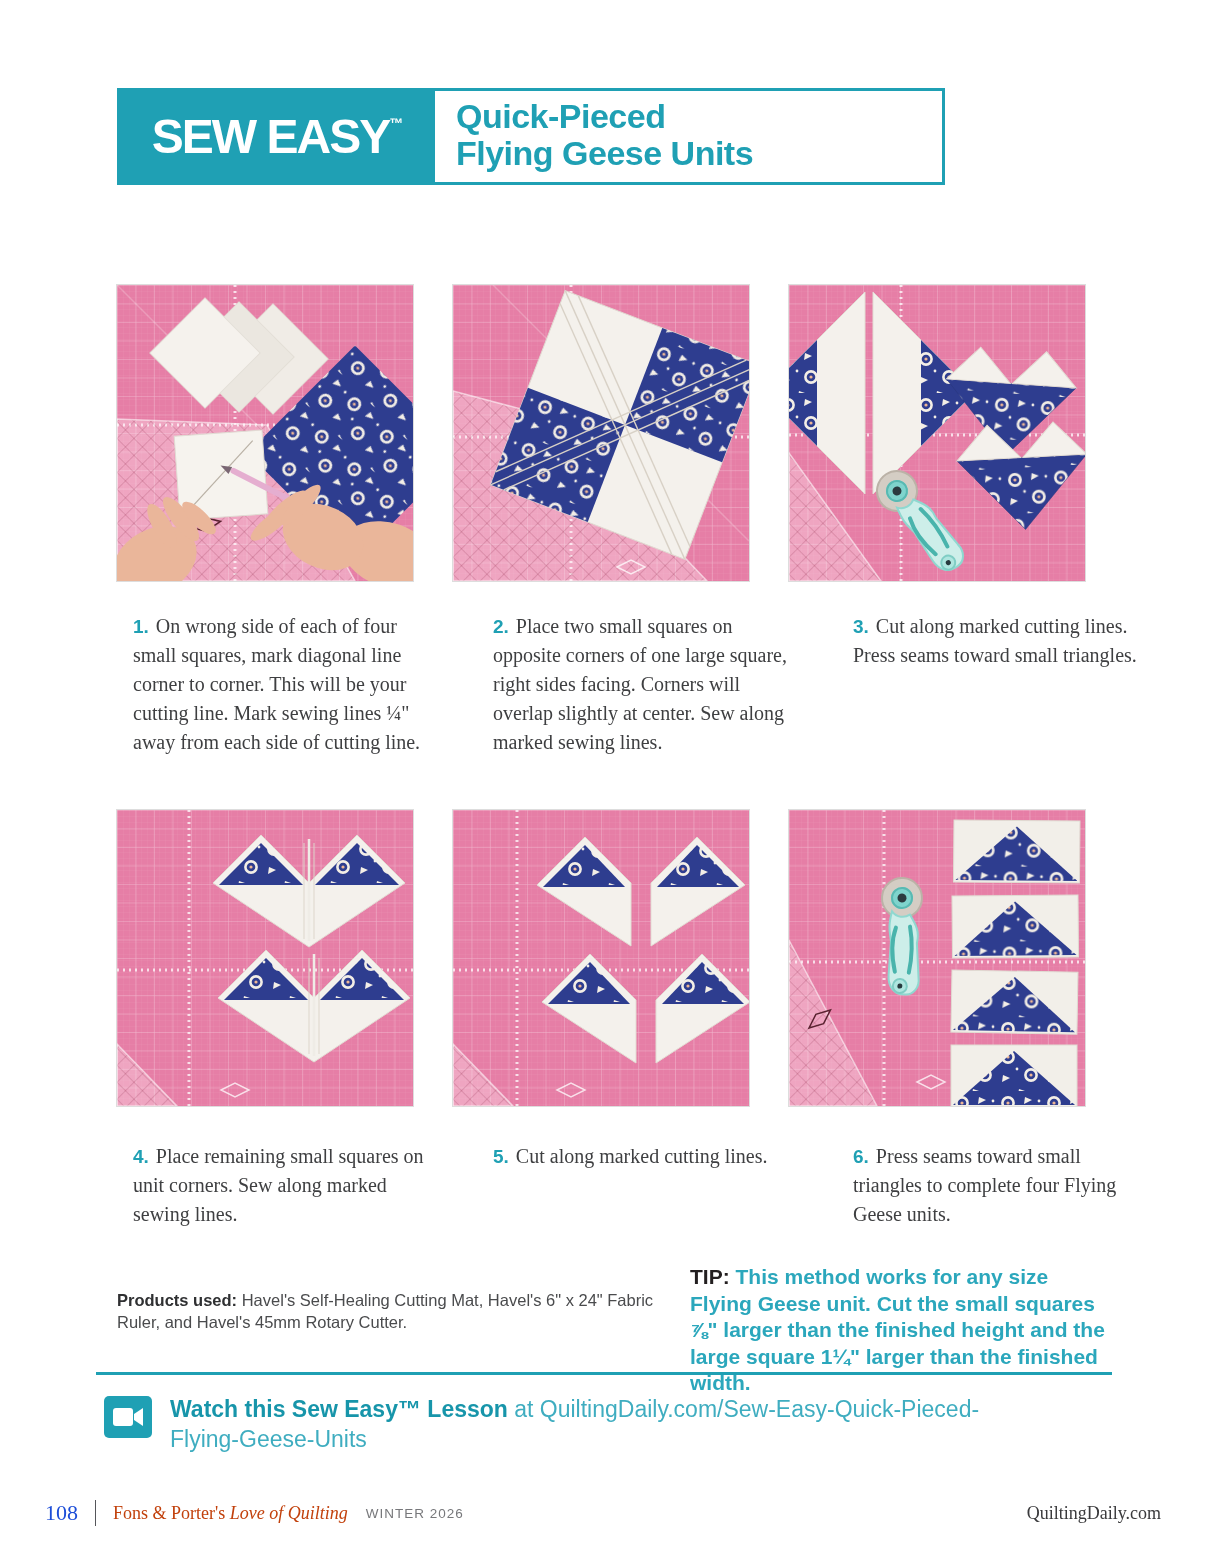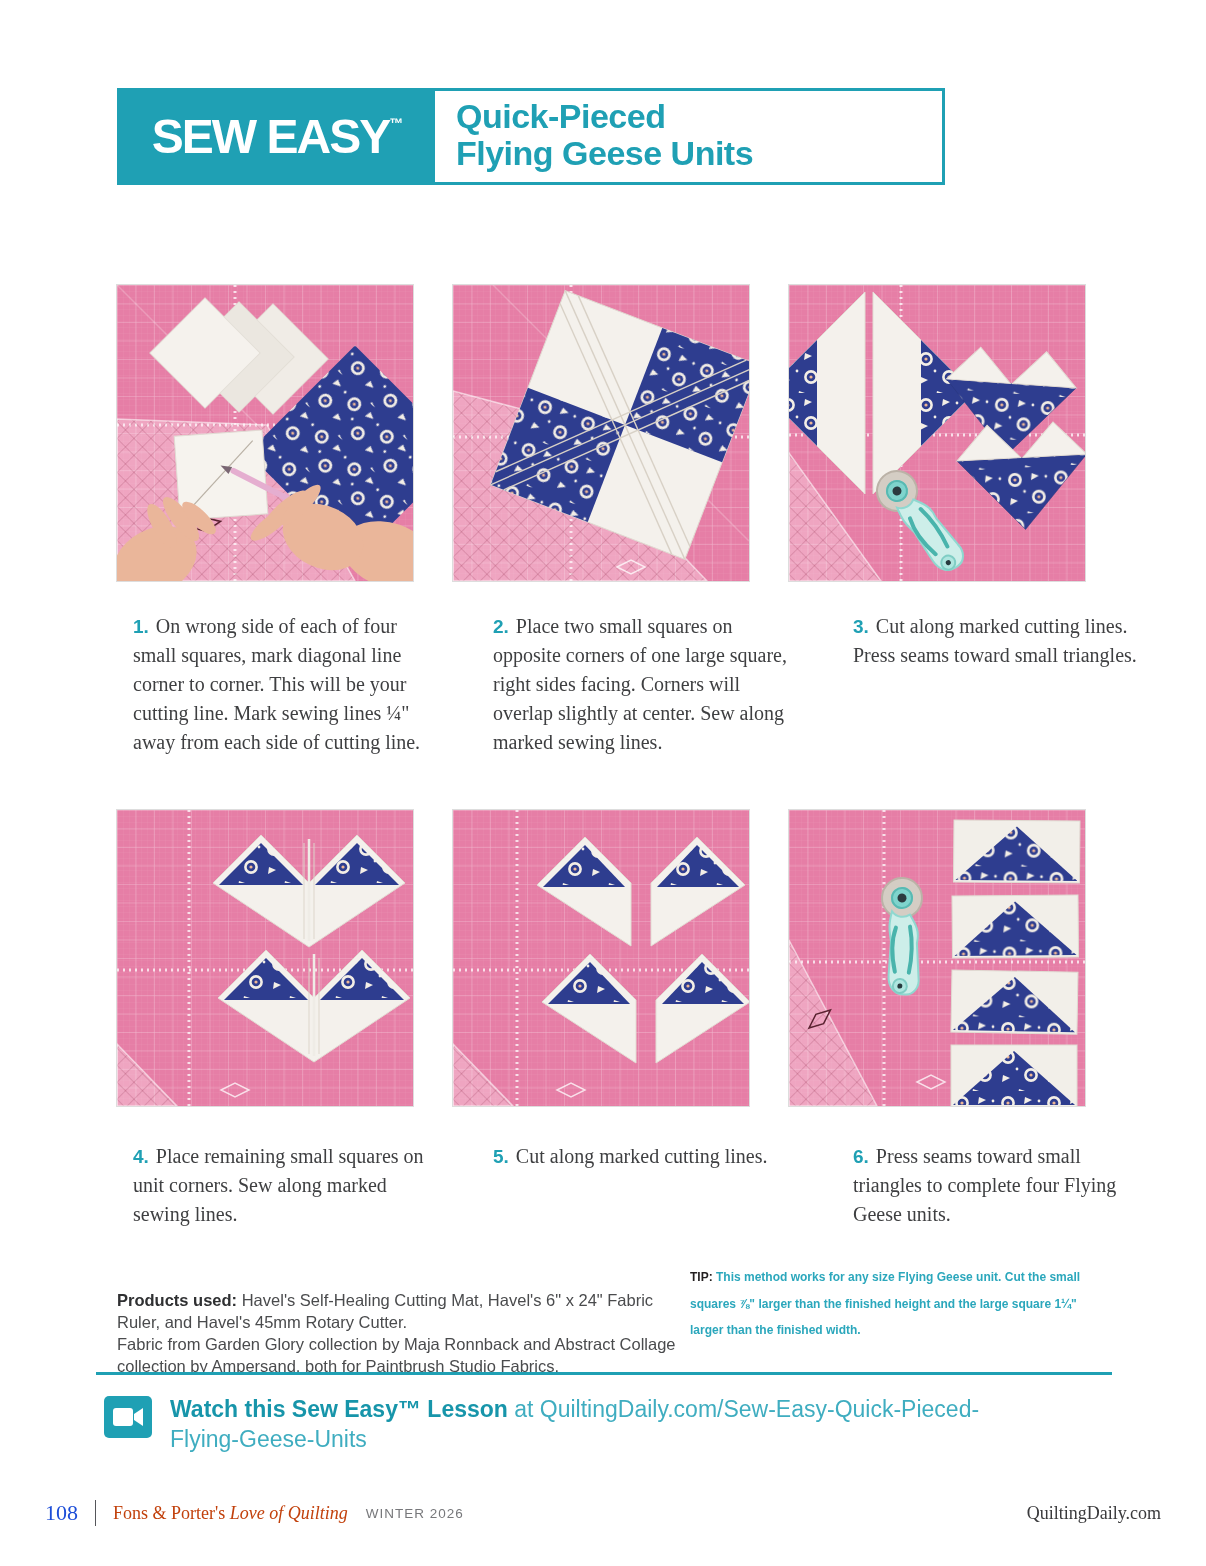--- a/index.html
+++ b/index.html
@@ -25,21 +25,21 @@
   .cap-row{position:absolute;left:117px;display:flex;gap:64px;margin-left:16px;}
   .cap{width:296px;font-family:"Liberation Serif",serif;font-size:20px;line-height:29px;color:#3e3f41;}
   .cap .step-num{font-family:"Liberation Sans",sans-serif;font-weight:bold;color:#1fa0b4;
                  font-size:19px;margin-right:7px;}
 
   
   .products{position:absolute;left:117px;top:1289px;width:572px;font-size:16.5px;
             line-height:22px;color:#4a4b4d;}
   .products strong{color:#2f3032;}
   .tip{position:absolute;left:690px;top:1264px;width:418px;font-weight:bold;
-       font-size:12px;line-height:26.5px;color:#2ba7bc;}
+       font-size:21px;line-height:26.5px;color:#2ba7bc;}
   .tip strong{color:#231f20;}
 
   .rule{position:absolute;left:96px;top:1372px;width:1016px;height:3px;background:#1fa0b4;}
 
   
   .watch-icon{position:absolute;left:104px;top:1396px;width:48px;height:42px;background:#1fa0b4;
               border-radius:5px;display:flex;align-items:center;justify-content:center;}
   .watch-text{position:absolute;left:170px;top:1394px;width:828px;font-size:23px;
               line-height:30px;color:#3fadc0;}
   .watch-text strong{color:#1795aa;}
@@ -320,21 +320,20 @@
   </div>
 
   <div class="cap-row" style="top:1142px">
     <p class="cap" style="margin:0"><span class="step-num">4.</span><span>Place remaining small squares on unit corners. Sew along marked sewing lines.</span></p>
     <p class="cap" style="margin:0"><span class="step-num">5.</span><span>Cut along marked cutting lines.</span></p>
     <p class="cap" style="margin:0"><span class="step-num">6.</span><span>Press seams toward small triangles to complete four Flying Geese units.</span></p>
   </div>
 
   <div class="products">
     <strong>Products used:</strong><span> Havel's Self-Healing Cutting Mat, Havel's 6" x 24" Fabric Ruler, and Havel's 45mm Rotary Cutter.</span>
-    <div>Fabric from Garden Glory collection by Maja Ronnback and Abstract Collage collection by Ampersand, both for Paintbrush Studio Fabrics.</div>
   </div>
 
   <div class="tip">
     <strong>TIP:</strong><span> This method works for any size Flying Geese unit. Cut the small squares ⅞" larger than the finished height and the large square 1¼" larger than the finished width.</span>
   </div>
 
   <div class="rule"></div>
 
   <div class="watch-icon">
     <svg width="30" height="20" viewBox="0 0 30 20">

